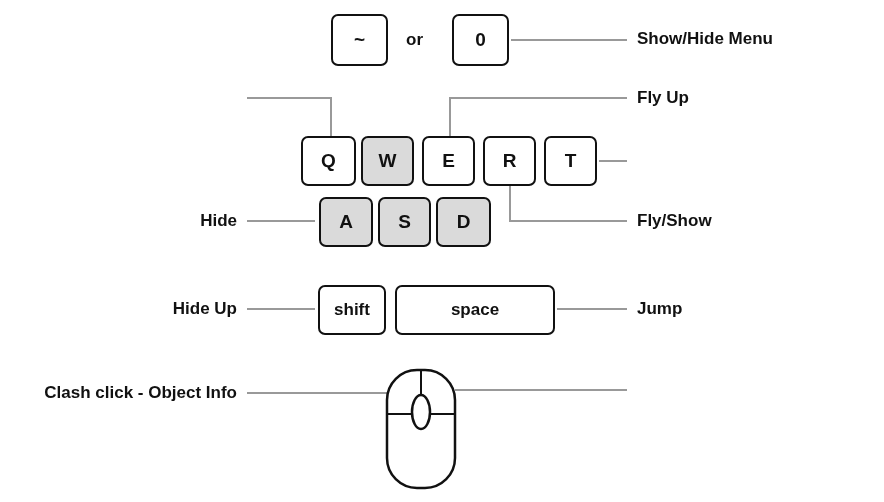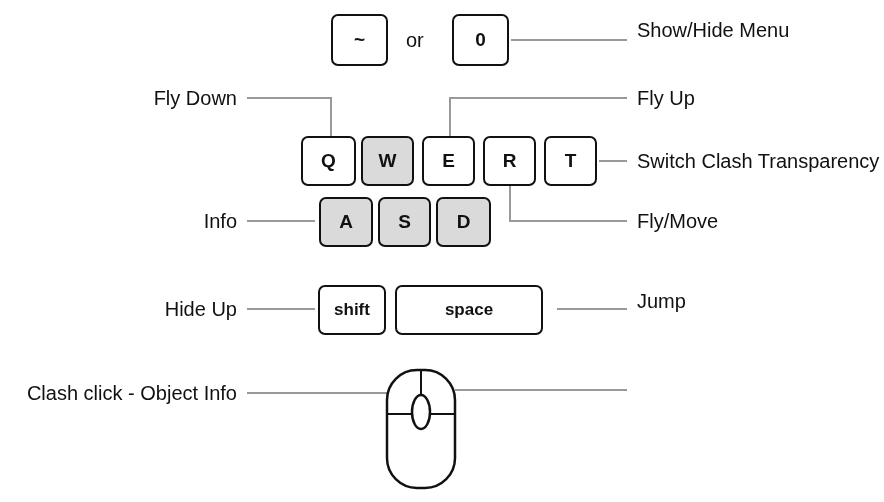--- a/index.html
+++ b/index.html
@@ -22,77 +22,75 @@
     align-items: center;
     justify-content: center;
     font-weight: bold;
     font-size: 19px;
     color: #111111;
   }
   .key.shaded { background: #dadada; }
   .key.small-text { font-size: 17px; }
   .label {
     position: absolute;
-    font-weight: normal;
-    font-size: 20px;
+    font-weight: bold;
+    font-size: 17px;
     color: #111111;
     white-space: nowrap;
     line-height: 20px;
   }
   .label.right-col { left: 637px; }
   .label.left-col { left: 0; width: 237px; text-align: right; }
   .hline, .vline { position: absolute; background: #999999; }
   .hline { height: 2px; }
   .vline { width: 2px; }
   .mouse-wrap { position: absolute; left: 383px; top: 366px; width: 76px; height: 126px; }
 </style>
 </head>
 <body>
 
 <div class="canvas">
 
   <div class="key" style="left:331px; top:14px; width:57px; height:52px;">~</div>
   <div class="label" style="left:406px; top:30px;">or</div>
   <div class="key" style="left:452px; top:14px; width:57px; height:52px;">0</div>
   <div class="hline" style="left:511px; top:39px; width:116px;"></div>
-  <div class="label right-col" style="top:20px;">Show/Hide Menu</div>
+  <div class="label right-col" style="top:29px;">Show/Hide Menu</div>
 
-  <div class="label left-col" style="top:88px;">Fly Down</div>
   <div class="hline" style="left:247px; top:97px; width:85px;"></div>
   <div class="vline" style="left:330px; top:97px; height:39px;"></div>
 
   <div class="vline" style="left:449px; top:97px; height:39px;"></div>
   <div class="hline" style="left:449px; top:97px; width:178px;"></div>
   <div class="label right-col" style="top:88px;text-align:right;">Fly Up</div>
 
   <div class="key" style="left:301px; top:136px; width:55px;">Q</div>
   <div class="key shaded" style="left:361px; top:136px; width:53px;">W</div>
   <div class="key" style="left:422px; top:136px; width:53px;">E</div>
   <div class="key" style="left:483px; top:136px; width:53px;">R</div>
   <div class="key" style="left:544px; top:136px; width:53px;">T</div>
   <div class="hline" style="left:599px; top:160px; width:28px;"></div>
-  <div class="label right-col" style="top:151px;">Switch Clash Transparency</div>
 
   <div class="key shaded" style="left:319px; top:197px; width:54px;">A</div>
   <div class="key shaded" style="left:378px; top:197px; width:53px;">S</div>
   <div class="key shaded" style="left:436px; top:197px; width:55px;">D</div>
 
-  <div class="label left-col" style="top:211px;">Info</div>
+  <div class="label left-col" style="top:211px;">Hide</div>
   <div class="hline" style="left:247px; top:220px; width:68px;"></div>
 
   <div class="vline" style="left:509px; top:186px; height:36px;"></div>
   <div class="hline" style="left:509px; top:220px; width:118px;"></div>
-  <div class="label right-col" style="top:211px;">Fly/Move</div>
+  <div class="label right-col" style="top:211px;">Fly/Show</div>
 
   <div class="label left-col" style="top:299px;">Hide Up</div>
   <div class="hline" style="left:247px; top:308px; width:68px;"></div>
   <div class="key small-text" style="left:318px; top:285px; width:68px;">shift</div>
-  <div class="key small-text" style="left:395px; top:285px; width:148px;">space</div>
+  <div class="key small-text" style="left:395px; top:285px; width:160px;">space</div>
   <div class="hline" style="left:557px; top:308px; width:70px;"></div>
-  <div class="label right-col" style="top:291px;">Jump</div>
+  <div class="label right-col" style="top:299px;">Jump</div>
 
   <div class="label left-col" style="top:383px;">Clash click - Object Info</div>
   <div class="hline" style="left:247px; top:392px; width:140px;"></div>
 
   <div class="mouse-wrap">
     <svg viewBox="0 0 76 126" width="76" height="126">
       <rect x="4" y="4" width="68" height="118" rx="30" ry="30" fill="#ffffff" stroke="#111111" stroke-width="2.5"></rect>
       <line x1="38" y1="4" x2="38" y2="48" stroke="#111111" stroke-width="2"></line>
       <line x1="5" y1="48" x2="71" y2="48" stroke="#111111" stroke-width="2"></line>
       <ellipse cx="38" cy="46" rx="9" ry="17" fill="#ffffff" stroke="#111111" stroke-width="2.5"></ellipse>

